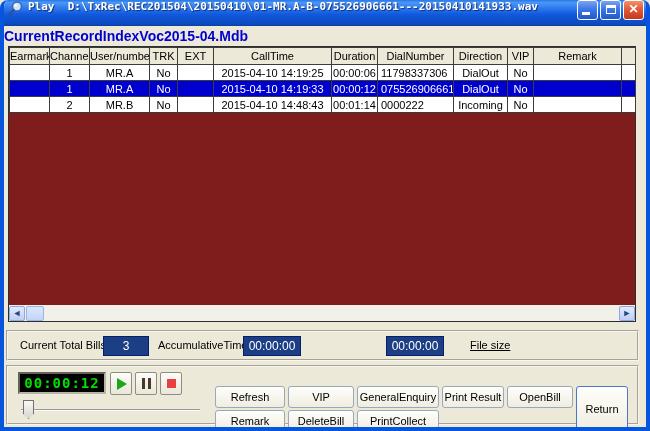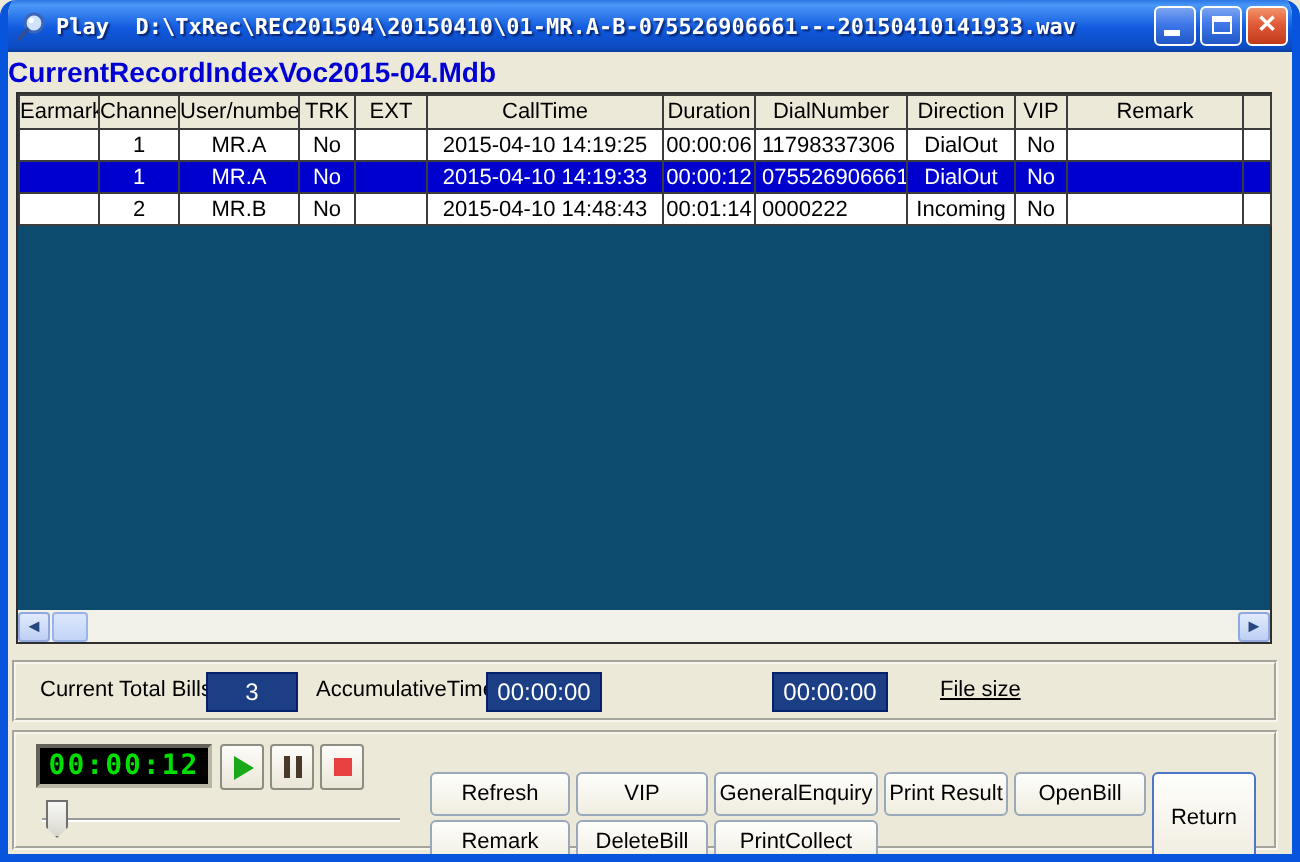--- a/index.html
+++ b/index.html
@@ -6,21 +6,21 @@
   html,body { width:650px; height:431px; background:#ECE9D8; font-family:"Liberation Sans",sans-serif; }
 
   .window{
     position:relative; width:650px; height:431px;
     border-left:4px solid #0855DD; border-right:4px solid #0855DD; border-bottom:4px solid #0855DD;
     border-radius:8px 8px 0 0; background:#ECE9D8; overflow:hidden;
   }
   .titlebar{
     position:absolute; left:-4px; top:0; width:650px; height:26px;
     background:linear-gradient(180deg,#2B77E4 0%,#4A97F8 10%,#1159DE 55%,#0C4AC0 92%,#0A3F9E 100%);
-    border-radius:7px 7px 0 0; display:flex; align-items:center; padding:0 5px;
+    border-radius:7px 7px 0 0; display:flex; padding:0 5px;
   }
   .app-icon{ width:17px; height:17px; margin:0 4px 0 2px; flex:0 0 auto; }
   .title-text{
     color:#fff; font-family:"DejaVu Sans Mono",monospace; font-weight:bold; font-size:11px;
     white-space:pre; text-shadow:1px 1px 1px rgba(0,0,40,.6); overflow:hidden; flex:1;
   }
   .win-buttons{ display:flex; gap:2px; margin-right:1px; }
   .winbtn{
     width:21px; height:20px; border:1px solid #fff; border-radius:3px; position:relative; cursor:pointer;
     background:linear-gradient(180deg,#7AA4F0 0%,#3E77E8 45%,#2258C8 100%);
@@ -32,21 +32,21 @@
 
   .client{ position:absolute; left:0; top:26px; width:642px; height:401px; }
 
   .db-title{
     position:absolute; top:1px; left:0; width:100%; height:19px; line-height:19px;
     color:#0000D4; font-weight:bold; font-size:14px;
   }
 
   .grid-area{
     position:absolute; left:4px; top:20px; width:628px; height:276px;
-    background:#0c4a6e; border:1px solid #2E2E2E;
+    background:#7f1d1d; border:1px solid #2E2E2E;
   }
   table{ border-collapse:collapse; table-layout:fixed; width:626px; }
   th,td{ border:1px solid #3C3C3C; font-size:11px; overflow:hidden; white-space:nowrap; }
   th{ height:17px; background:#ECE9D8; font-weight:normal; color:#000; text-align:center; }
   td{ height:16px; background:#fff; color:#000; text-align:center; line-height:14px; }
   td:nth-child(8){ text-align:left; padding-left:3px; }
   tr.selected td{ background:#0000CE; color:#fff; }
 
   .hscrollbar{
     position:absolute; left:0; bottom:0; width:626px; height:16px;

